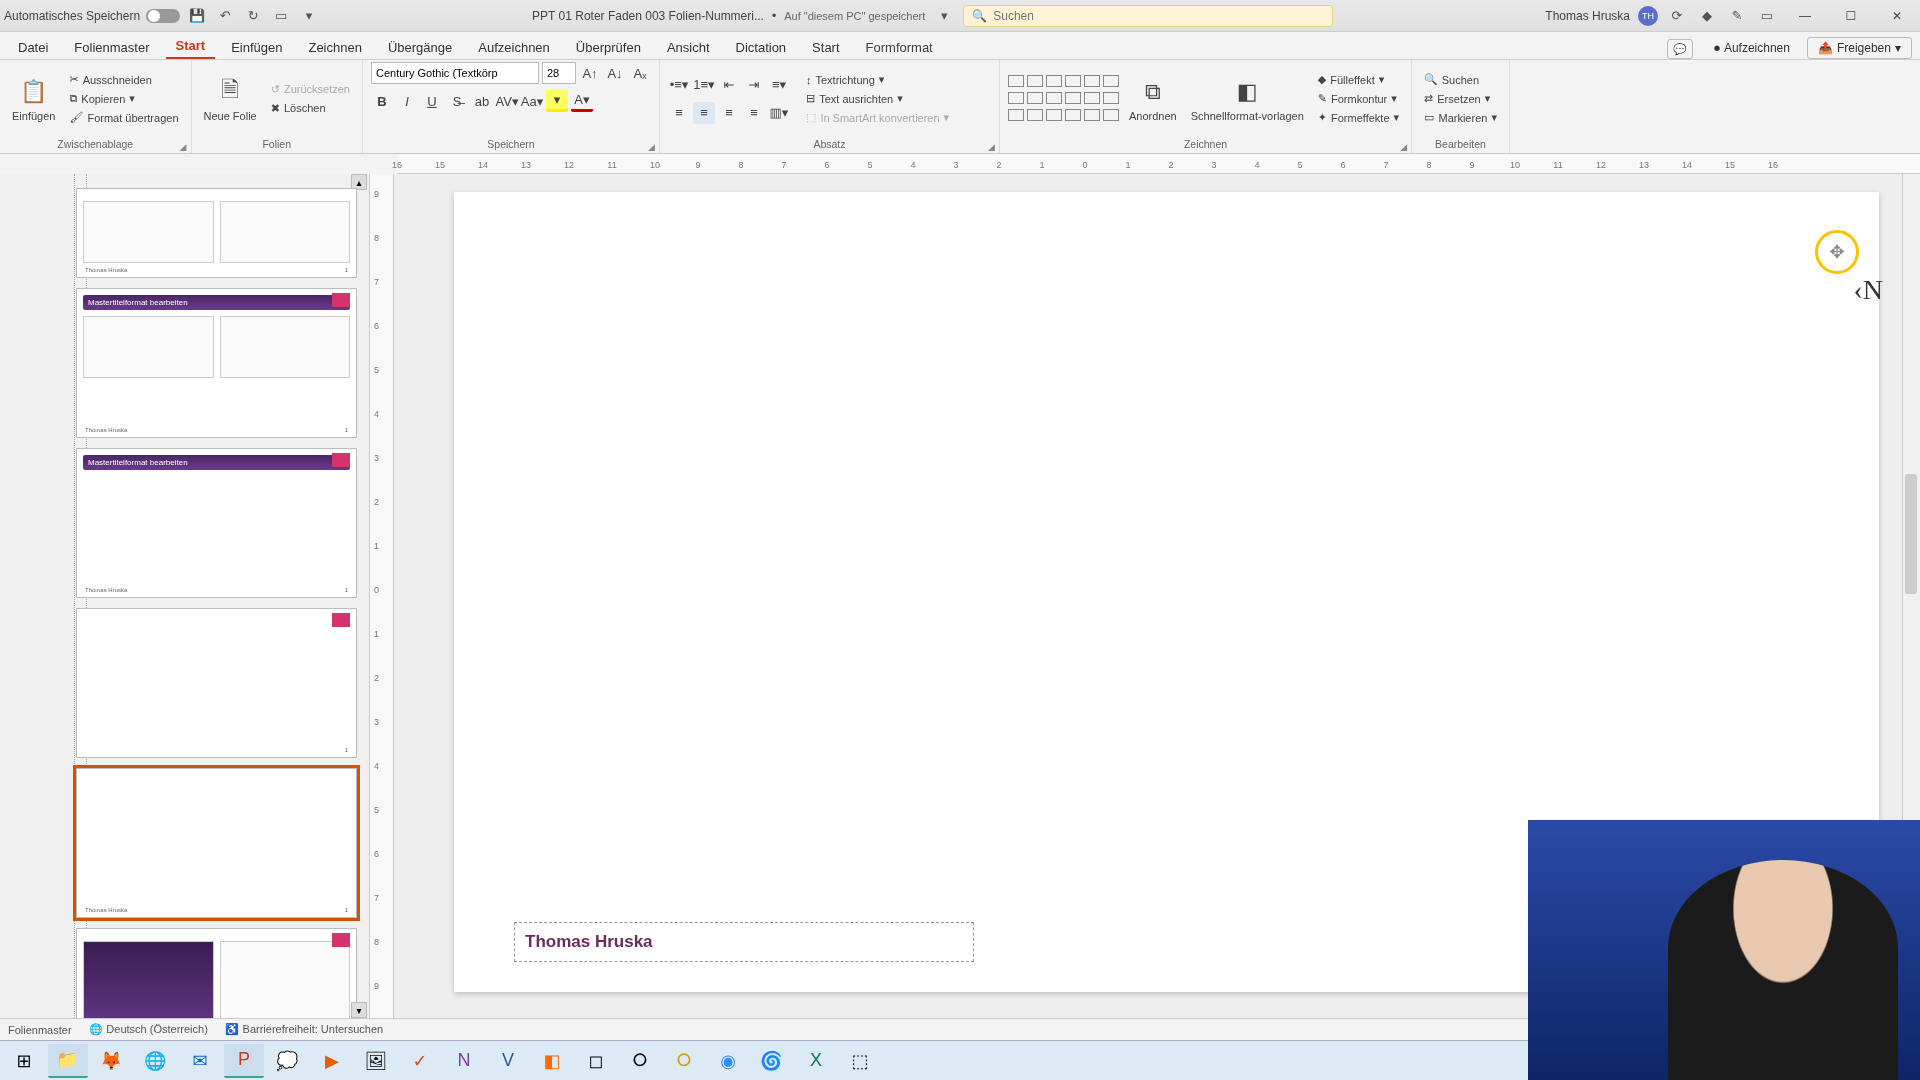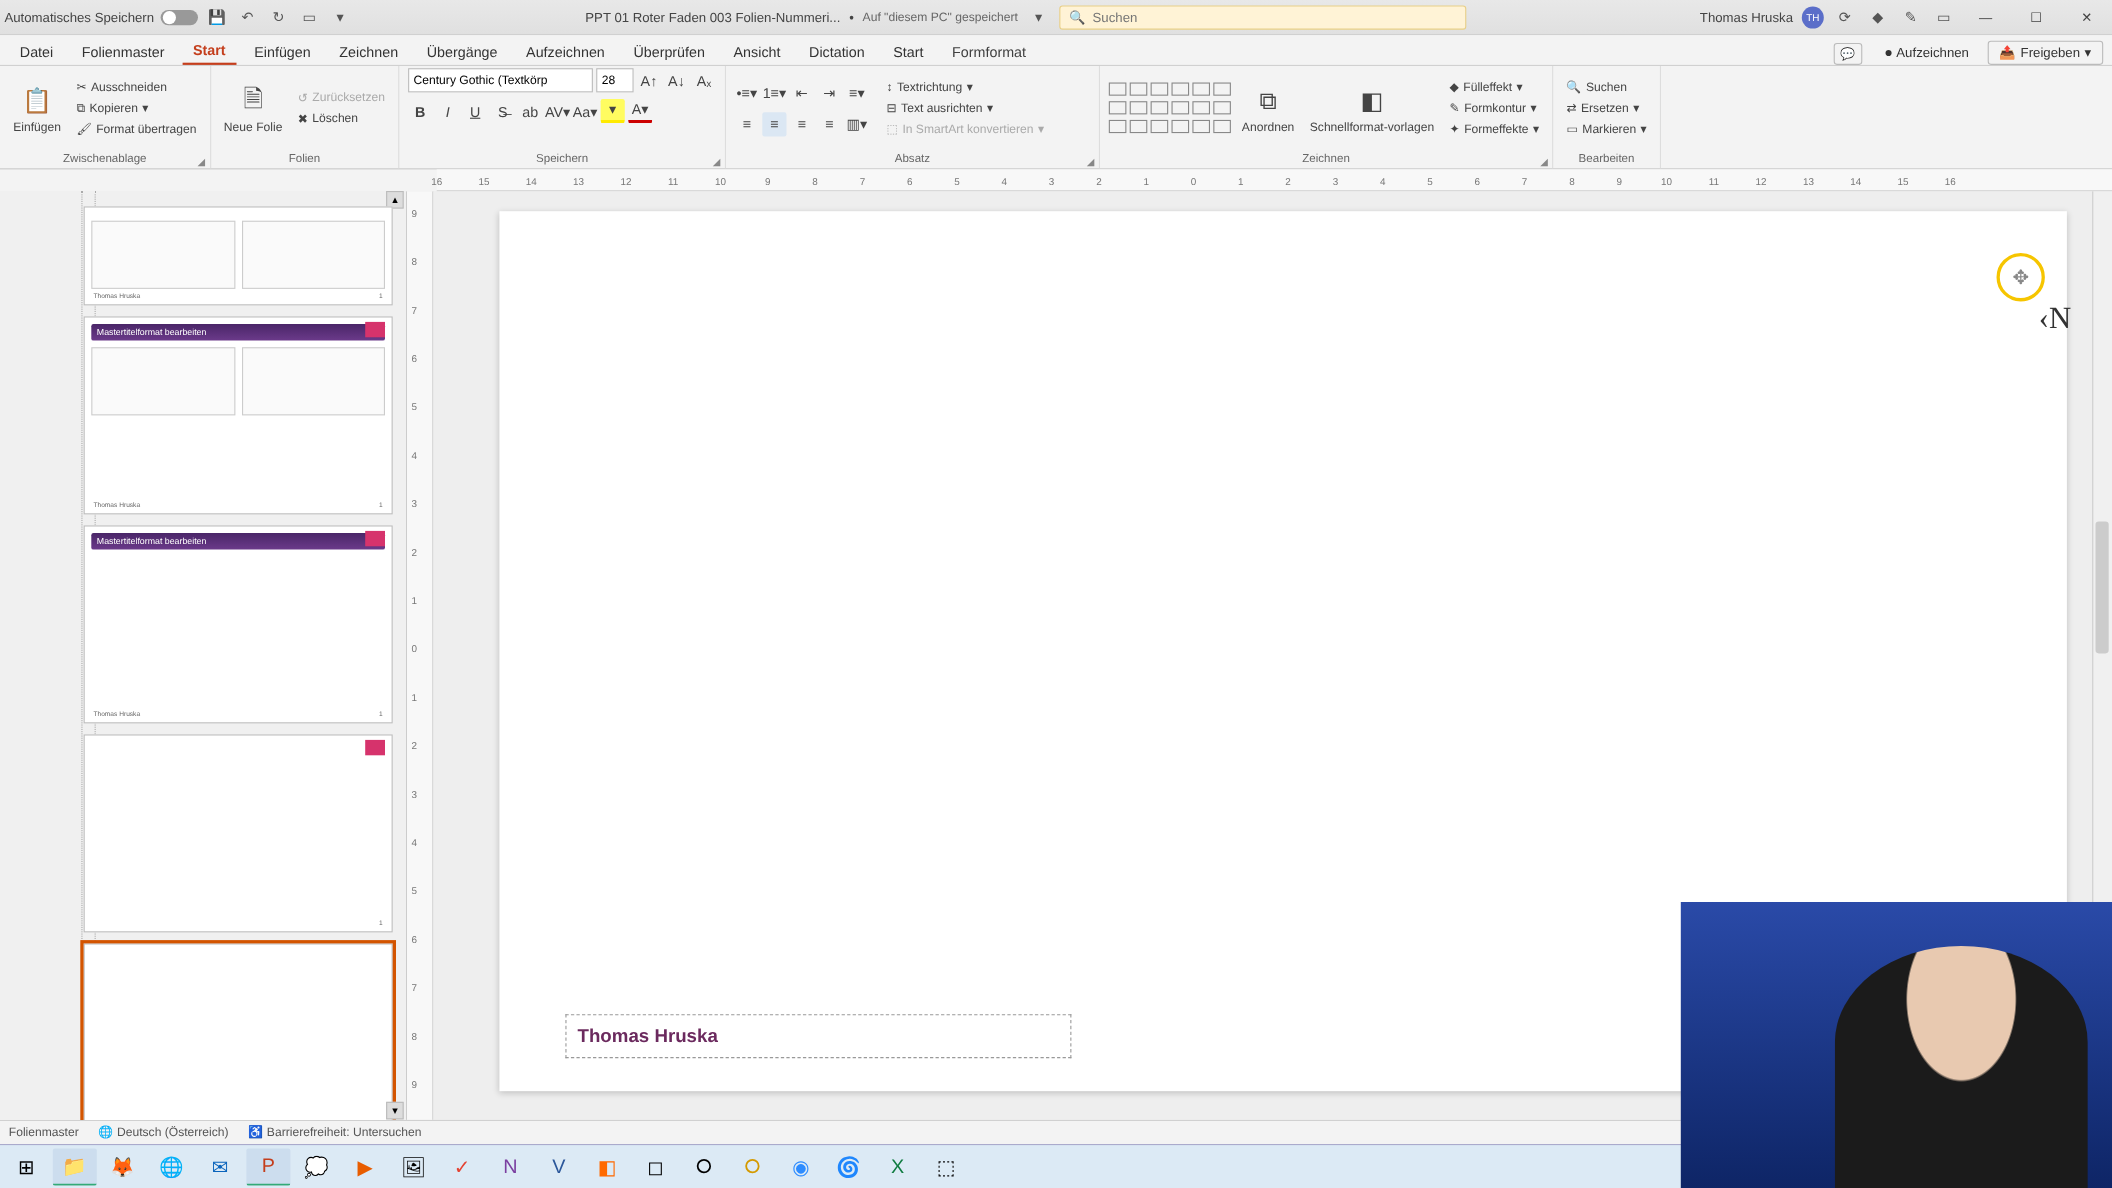--- a/index.html
+++ b/index.html
@@ -52,21 +52,21 @@
 
 
 .hruler { height:20px; background:#f8f8f8; border-bottom:1px solid #ccc; display:flex; align-items:center; position:relative; font-size:9px; color:#777; margin-left:397px; }
 .hruler .num { position:absolute; top:6px; transform:translateX(-50%); }
 
 
 .workspace { display:flex; height:calc(100% - 32px - 28px - 94px - 20px - 22px - 40px); background:#e9e9e9; }
 .thumbs { width:370px; background:#f0f0f0; border-right:1px solid #ccc; overflow-y:auto; padding:4px 6px 4px 70px; position:relative; }
 .thumbs .outline-line { position:absolute; left:74px; top:0; bottom:0; width:0; border-left:1px dotted #aaa; }
 .thumbs .outline-line2 { position:absolute; left:86px; top:0; bottom:0; width:0; border-left:1px dotted #aaa; }
-.thumb { background:#fff; border:1px solid #bbb; margin:10px 6px; position:relative; height:180px; padding:6px; font-size:7px; }
+.thumb { background:#fff; border:1px solid #bbb; margin:10px 6px; position:relative; height:150px; padding:6px; font-size:7px; }
 .thumb.selected { outline:3px solid #d35400; }
 .thumb .titlebar-mini { background:linear-gradient(#4a2668,#6b3a8a); color:#fff; padding:3px 5px; font-size:8px; border-radius:2px; }
 .thumb .pink { position:absolute; right:6px; top:4px; width:18px; height:14px; background:#d6336c; }
 .thumb .footer { position:absolute; bottom:4px; left:8px; right:8px; display:flex; justify-content:space-between; font-size:6px; color:#666; }
 .thumb .contentarea { display:flex; gap:6px; margin-top:6px; }
 .thumb .card { flex:1; border:1px solid #ccc; height:62px; background:#fafafa; }
 .scroll-arrow { position:absolute; right:2px; width:16px; height:16px; background:#ddd; border:1px solid #bbb; display:flex; align-items:center; justify-content:center; font-size:10px; cursor:pointer; }
 
 .vruler { width:24px; background:#f8f8f8; border-right:1px solid #ccc; position:relative; font-size:9px; color:#777; }
 .vruler .num { position:absolute; left:4px; transform:translateY(-50%); }

